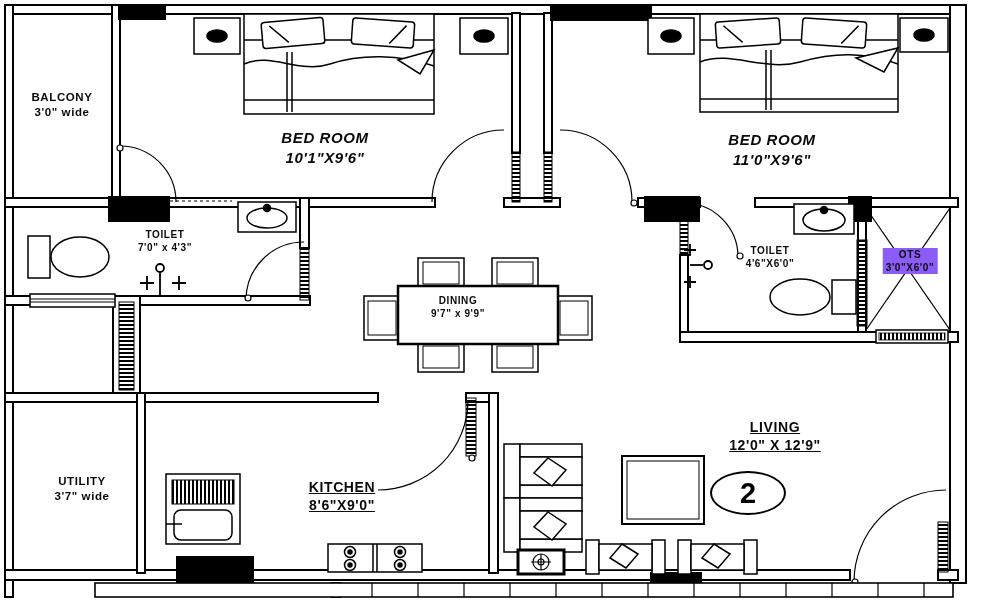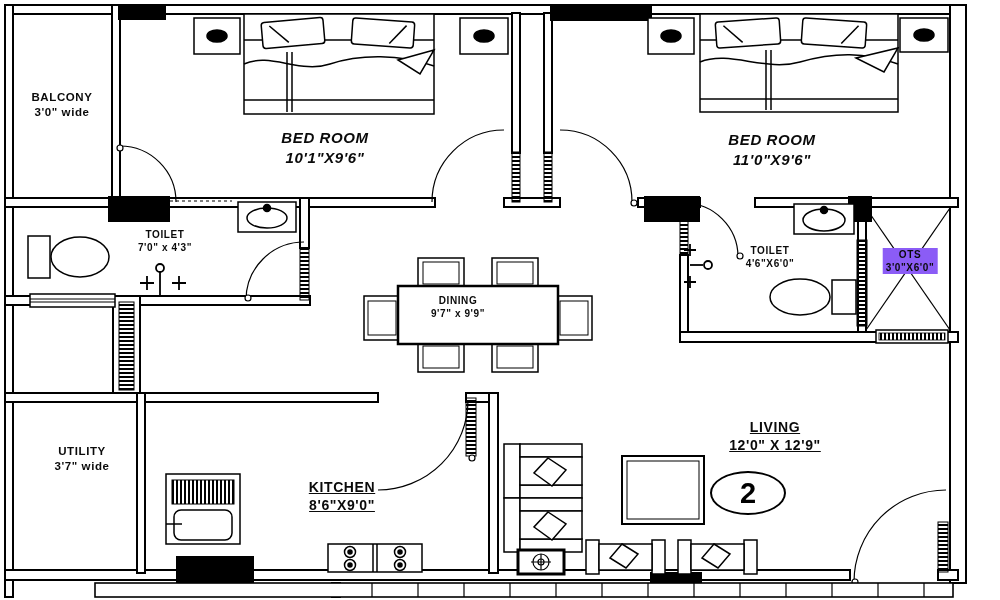--- a/index.html
+++ b/index.html
@@ -311,21 +311,21 @@
   <span>9'7" x 9'9"</span>
 </div>
 <div class="lbl sz-13" style="left:770px;top:244px">
   <span>TOILET</span>
   <span>4'6"X6'0"</span>
 </div>
 <div class="lbl sz-13" style="left:910px;top:248px">
   <span class="bgw">OTS</span>
   <span class="bgw">3'0"X6'0"</span>
 </div>
-<div class="lbl sz-11" style="left:82px;top:444px">
+<div class="lbl sz-11" style="left:82px;top:474px">
   <span>UTILITY</span>
   <span>3'7" wide</span>
 </div>
 <div class="lbl sz-14" style="left:342px;top:478px">
   <span>KITCHEN</span>
   <span>8'6"X9'0"</span>
 </div>
 <div class="lbl sz-14" style="left:775px;top:418px">
   <span>LIVING</span>
   <span>12'0" X 12'9"</span>

